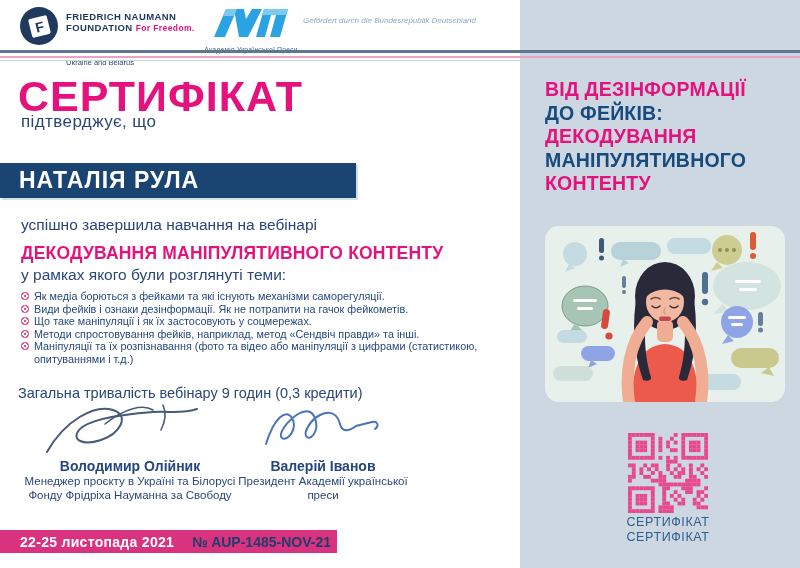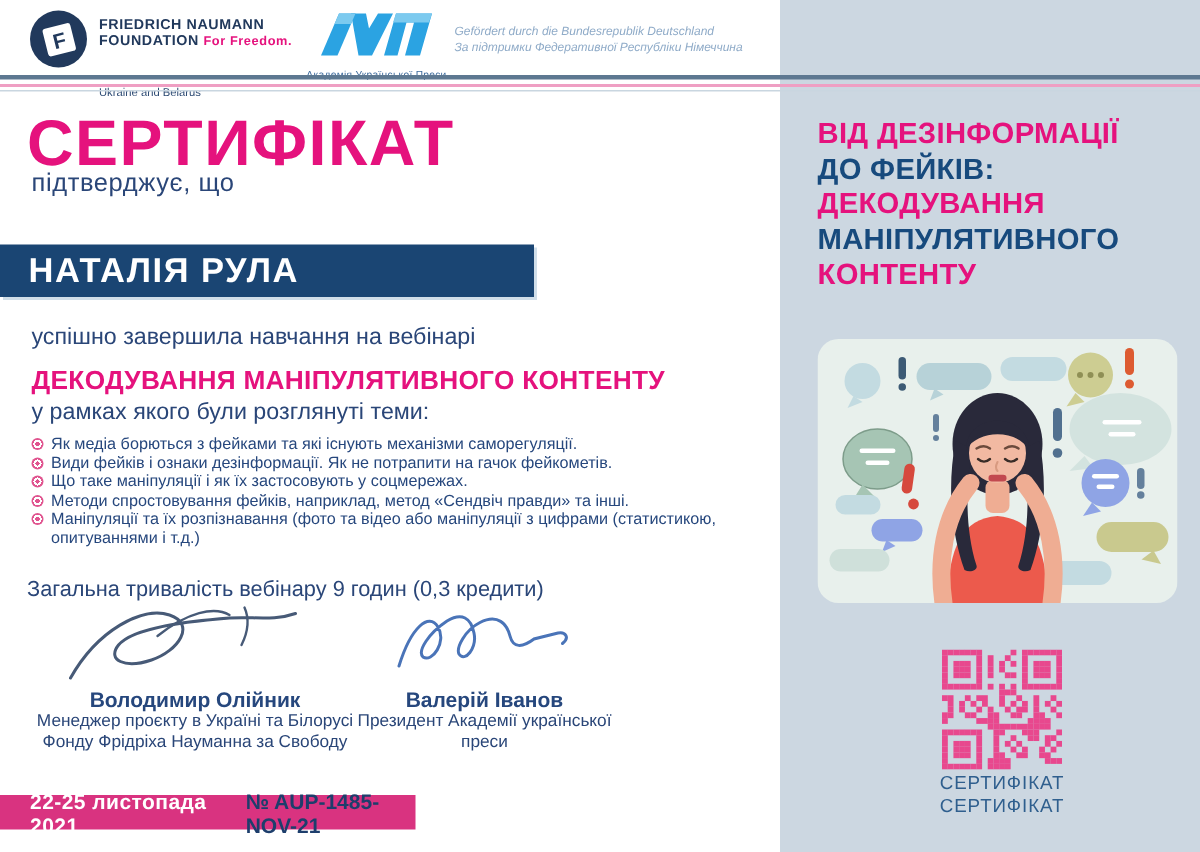--- a/index.html
+++ b/index.html
@@ -42,21 +42,21 @@
           background:radial-gradient(circle,#e0548f 0 1.4px,#ffffff 1.4px 2.7px,#e0548f 2.7px 4px);}
   .duration{left:18px;top:385px;font-size:14.5px;color:#2a4678;}
 
   .sig{top:400px;text-align:center;color:#26477d;}
   .sig-left{left:15px;width:230px;}
   .sig-right{left:228px;width:190px;}
   .sig svg{display:block;margin:0 auto;}
   .sig-name{font-size:14px;font-weight:bold;margin-top:2px;}
   .sig-title{font-size:11.5px;line-height:14px;color:#2a4678;}
 
-  .footer-bar{left:0;top:530px;width:277px;height:23px;background:#d93380;display:flex;align-items:center;}
+  .footer-bar{left:0;top:530px;width:337px;height:23px;background:#d93380;display:flex;align-items:center;}
   .footer-date{margin-left:20px;font-size:14px;font-weight:bold;color:#ffffff;letter-spacing:.3px;}
   .footer-number{margin-left:18px;font-size:14px;font-weight:bold;color:#1d3e6c;}
 
   
   .panel{left:520px;top:0;width:327px;height:568px;background:#ccd7e1;}
   .panel-title{position:absolute;left:25px;top:78px;font-size:19.5px;font-weight:800;line-height:23.5px;letter-spacing:.2px;}
   .pt-pink{color:#e5127d;}
   .pt-navy{color:#174a7d;}
   .illus{position:absolute;left:25px;top:226px;}
   .qr{position:absolute;left:108px;top:433px;width:80px;height:80px;}
@@ -384,21 +384,20 @@
       <path d="M27 30 L22 2 H32 L34 12 L40 2 H50 L36 30 Z" fill="#2ba3e2"></path>
       <path d="M44 30 L52 2 H76 L68 30 H58 L64 8 H59 L53 30 Z" fill="#2ba3e2"></path>
       <path d="M14 2 H25 L22 9 H11 Z" fill="#7ccaef"></path>
       <path d="M52 2 H76 L74 8 H50 Z" fill="#7ccaef"></path>
     </svg>
     <div class="aup-caption">Академія Української Преси</div>
   </div>
 
   <div class="abs funding">
     <div>Gefördert durch die Bundesrepublik Deutschland</div>
-    <div>За підтримки Федеративної Республіки Німеччина</div>
   </div>
 
   <div class="abs sep-navy"></div>
   <div class="abs sep-pink"></div>
   <div class="abs sep-thin"></div>
 
   <div class="abs cert-title">СЕРТИФІКАТ</div>
   <div class="abs cert-confirms">підтверджує, що</div>
 
   <div class="abs name-banner">

